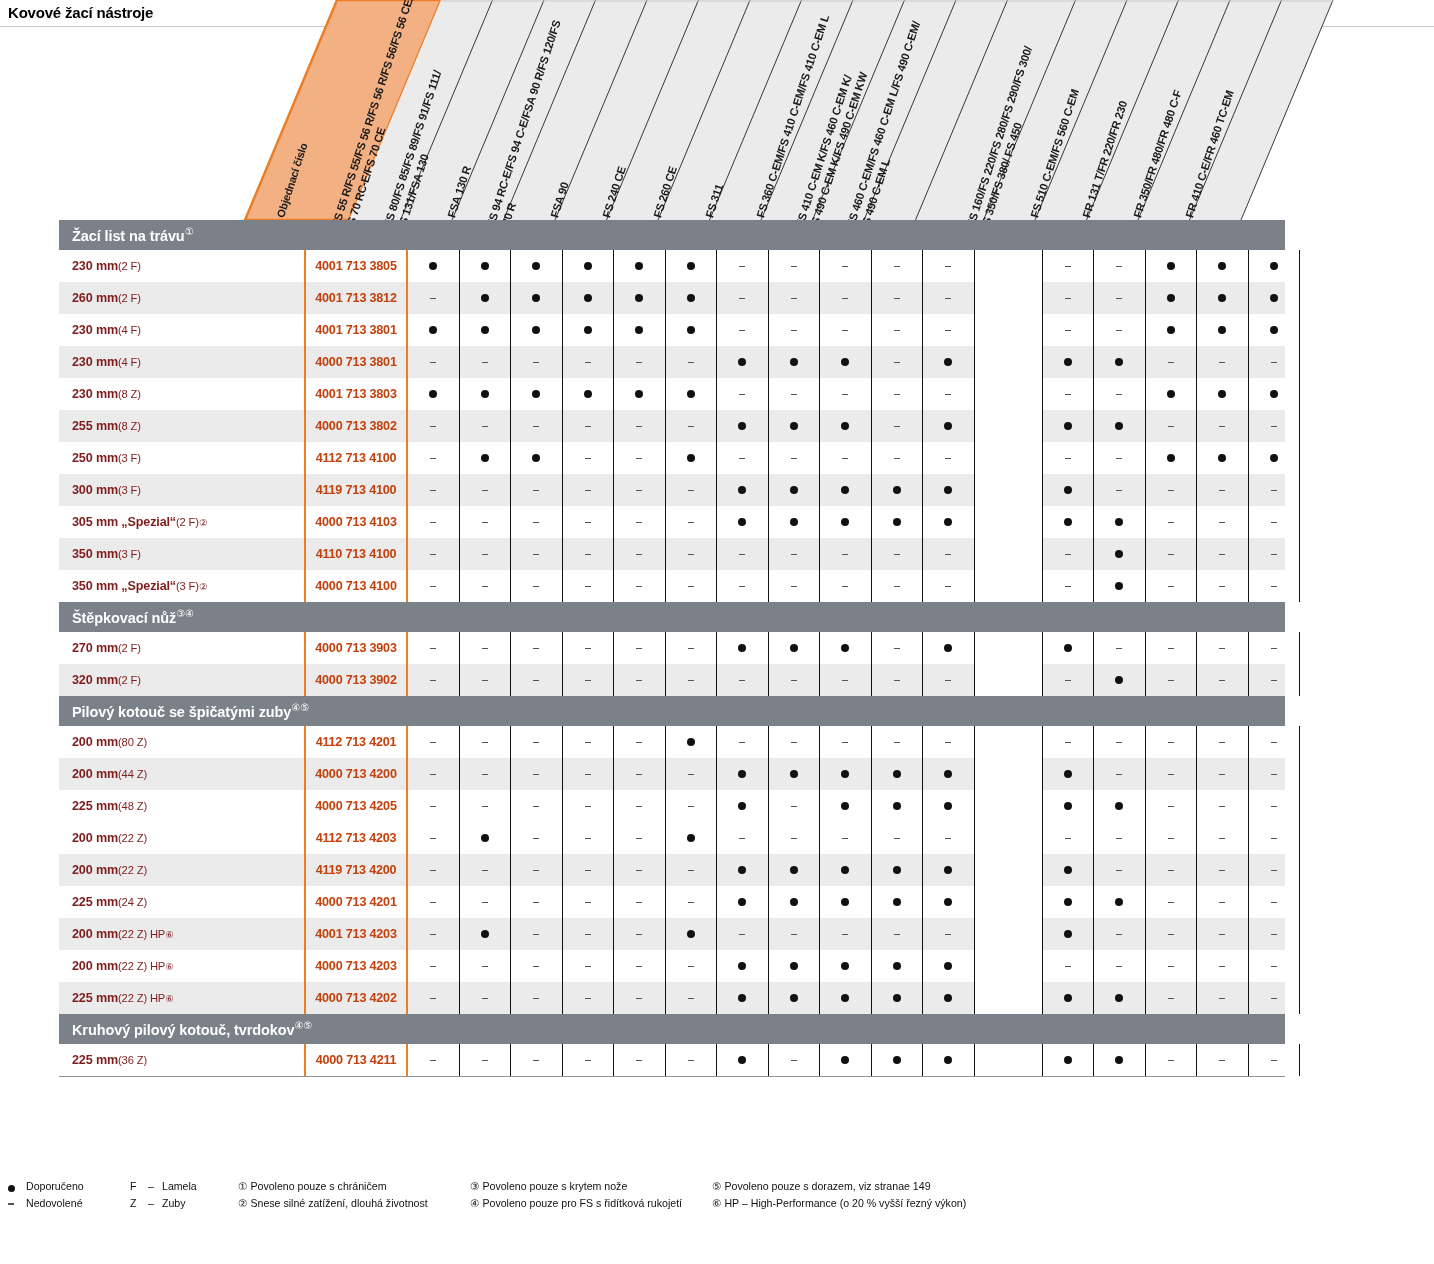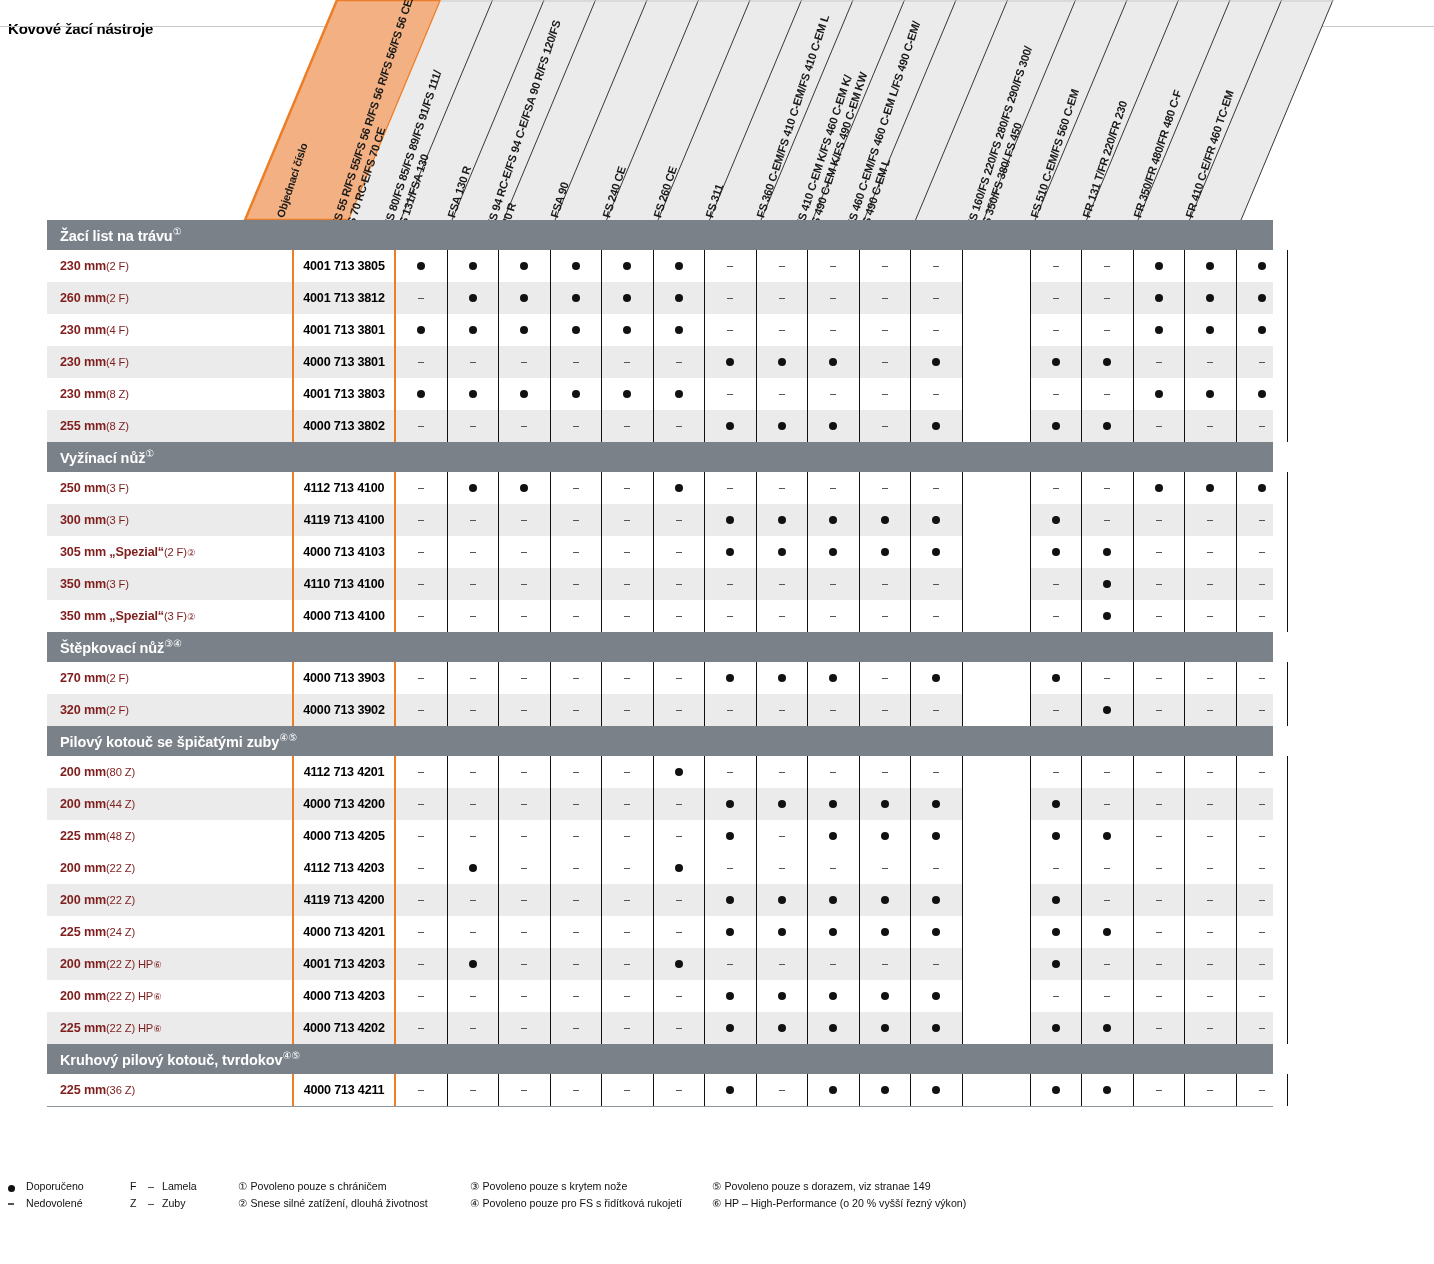--- a/index.html
+++ b/index.html
@@ -2,21 +2,21 @@
 <html><head>
 <meta charset="utf-8">
 <style>
   * { box-sizing: border-box; margin:0; padding:0; }
   html,body { width:1434px; height:1264px; background:#ffffff;
     font-family:"Liberation Sans", sans-serif; }
   #root { position:relative; width:1434px; height:1264px; overflow:hidden; }
 
   
   .page-title {
-    position:absolute; left:8px; top:20px;
+    position:absolute; left:8px; top:4px;
     font-size:15px; font-weight:bold; color:#000;
     letter-spacing:-0.2px;
   }
   .title-rule {
     position:absolute; left:0; top:26px; width:1434px; height:1px;
     background:#c9c9c9;
   }
 
   
   .header-zone {
@@ -29,21 +29,21 @@
     transform: rotate(-72deg);
     white-space:nowrap;
     font-size:11.3px; font-weight:600; color:#1a1a1a;
     font-family:"Liberation Sans", sans-serif;
     letter-spacing:-0.25px;
     line-height:13.5px;
   }
   .hdr-label.order { font-weight:600; font-size:11px; }
 
   
-  .tbl { position:absolute; left:0; top:220px; width:1226px;padding-left:47px; }
+  .tbl { position:absolute; left:12px; top:220px; width:1226px;padding-left:47px; }
   .srow { display:flex; width:1226px; height:30px; align-items:center;
           background:#7a8189; }
   .srow .scell {
     font-size:14.5px; font-weight:bold; color:#ffffff;
     padding-left:13px; letter-spacing:-0.1px;
   }
   .srow .scell .sup { font-size:10px; vertical-align:super; font-weight:normal;}
 
   .drow { display:flex; width:1226px; height:32px; align-items:stretch; }
   .drow.odd  { background:#ffffff; }
@@ -55,21 +55,21 @@
     padding-left:13px;
     font-size:12.6px; font-weight:bold; color:#7f1d1d;
     letter-spacing:-0.15px;
   }
   .c-name .unit { font-size:11.2px; font-weight:normal; }
   .c-name .sup { font-size:9.5px; vertical-align:super; font-weight:normal; }
 
   .c-order {
     width:104px; flex:0 0 104px;
     display:flex; align-items:center; justify-content:center;
-    font-size:12.6px; font-weight:bold; color:#000000;
+    font-size:12.6px; font-weight:bold; color:#c2410c;
     border-left:2.5px solid #ec7e28;
     border-right:2.5px solid #ec7e28;
     letter-spacing:-0.2px;
   }
 
   .c-v {
     flex:0 0 51.5px; width:51.5px;
     display:flex; align-items:center; justify-content:center;
     border-right:1px solid #111;
     font-size:11px; color:#333;
@@ -508,23 +508,20 @@
         <div class="c-v">
           <span class="dash"></span>
         </div>
         <div class="c-v">
           <span class="dash"></span>
         </div>
         <div class="c-v">
           <span class="dash"></span>
         </div>
       </div>
-      <div class="srow">
-        <div class="scell">Vyžínací nůž<span class="sup">①</span></div>
-      </div>
       <div class="drow odd">
         <div class="c-name">250 mm <span class="unit">(3 F)</span></div>
         <div class="c-order">4112 713 4100</div>
         <div class="c-v">
           <span class="dash"></span>
         </div>
         <div class="c-v">
           <span class="dot"></span>
         </div>
         <div class="c-v">

